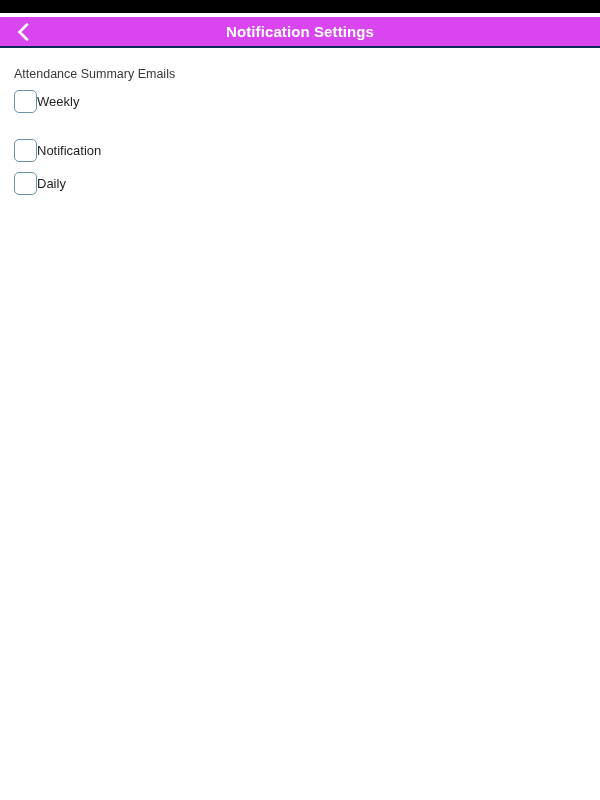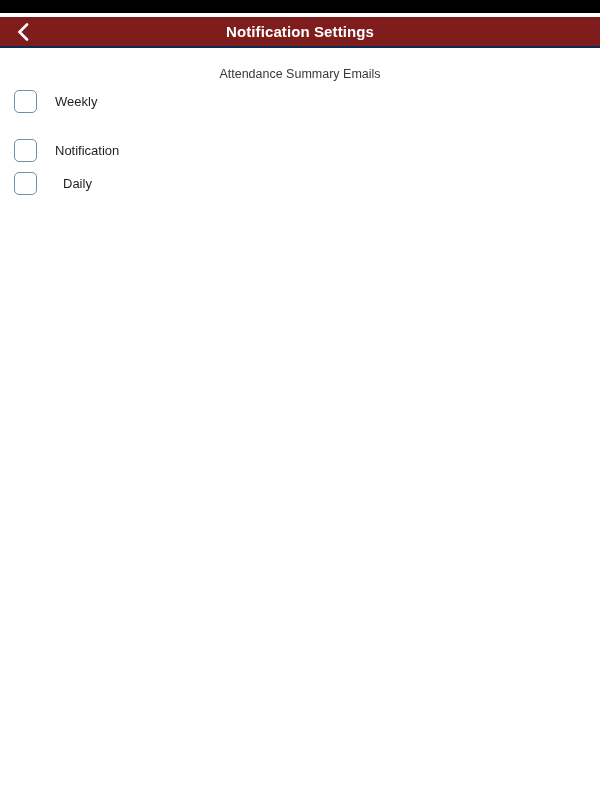--- a/index.html
+++ b/index.html
@@ -13,21 +13,21 @@
     width: 100%; height: 13px;
     background: #000000;
   }
   .status-gap {
     width: 100%; height: 4px;
     background: #ffffff;
   }
   .app-header {
     position: relative;
     width: 100%; height: 31px;
-    background: #7f1d1d;
+    background: #d946ef;
     border-bottom: 2px solid #0d2b55;
     display: flex;
     align-items: center;
   }
   .back-button {
     position: absolute;
     left: 8px; top: 0;
     height: 29px;
     width: 30px;
     display: flex;
@@ -50,40 +50,39 @@
   }
   .content {
     padding: 0 14px;
   }
   .section { margin-top: 19px; }
   .section ~ .section { margin-top: 25px; }
   .section-label {
     font-size: 12.5px;
     color: #383838;
     line-height: 14px;
-    text-align: center;
   }
   .option-row {
     display: flex;
     align-items: center;
     margin-top: 8px;
     height: 24px;
     cursor: pointer;
   }
-  .option-row + .option-row { margin-top: 9px; gap: 8px; }
+  .option-row + .option-row { margin-top: 9px; }
   .checkbox {
     width: 23px; height: 23px;
     background: #ffffff;
     border: 1.5px solid #6a92a8;
     border-radius: 5px;
     flex: 0 0 auto;
     cursor: pointer;
   }
   .option-label {
-    margin-left: 18px;
+    margin-left: 0;
     font-size: 13px;
     color: #1f1f1f;
   }
 </style>
 </head>
 <body>
 
 <div class="status-bar"></div>
 <div class="status-gap"></div>
 

